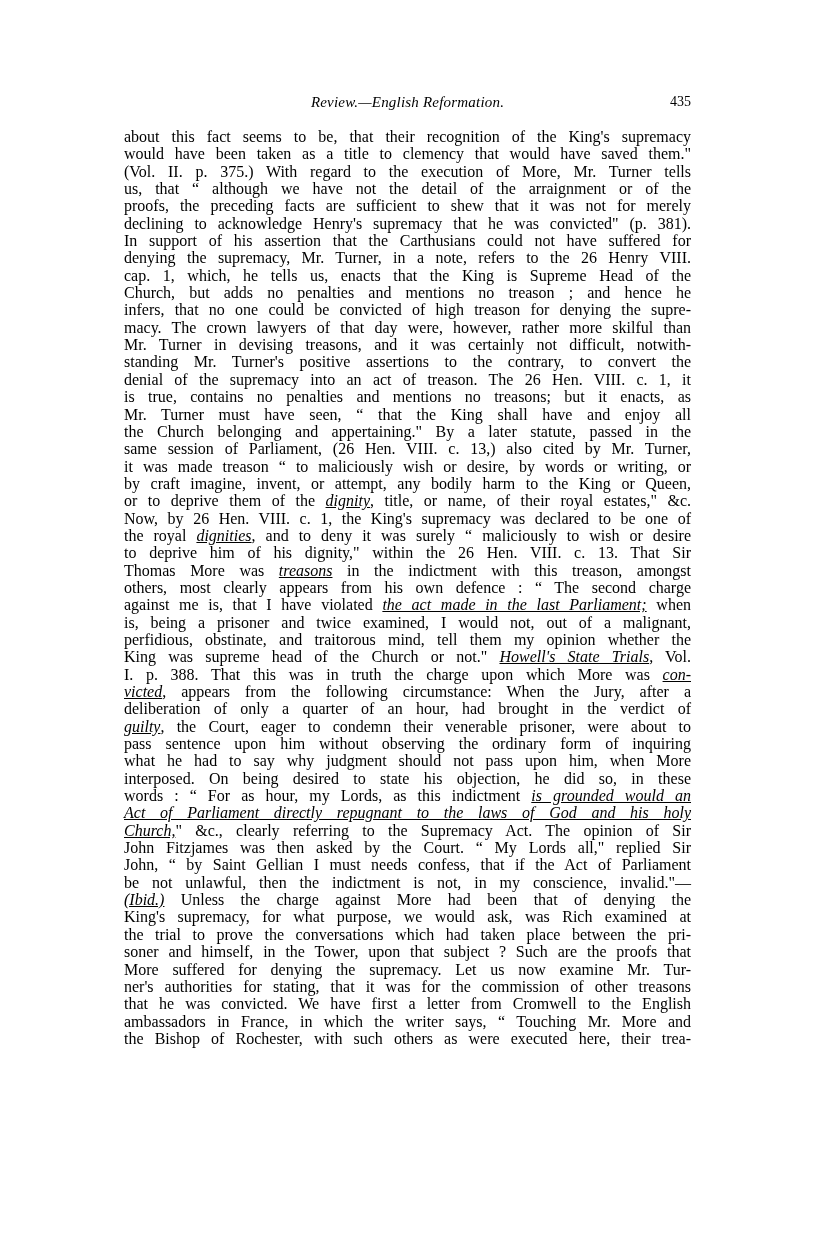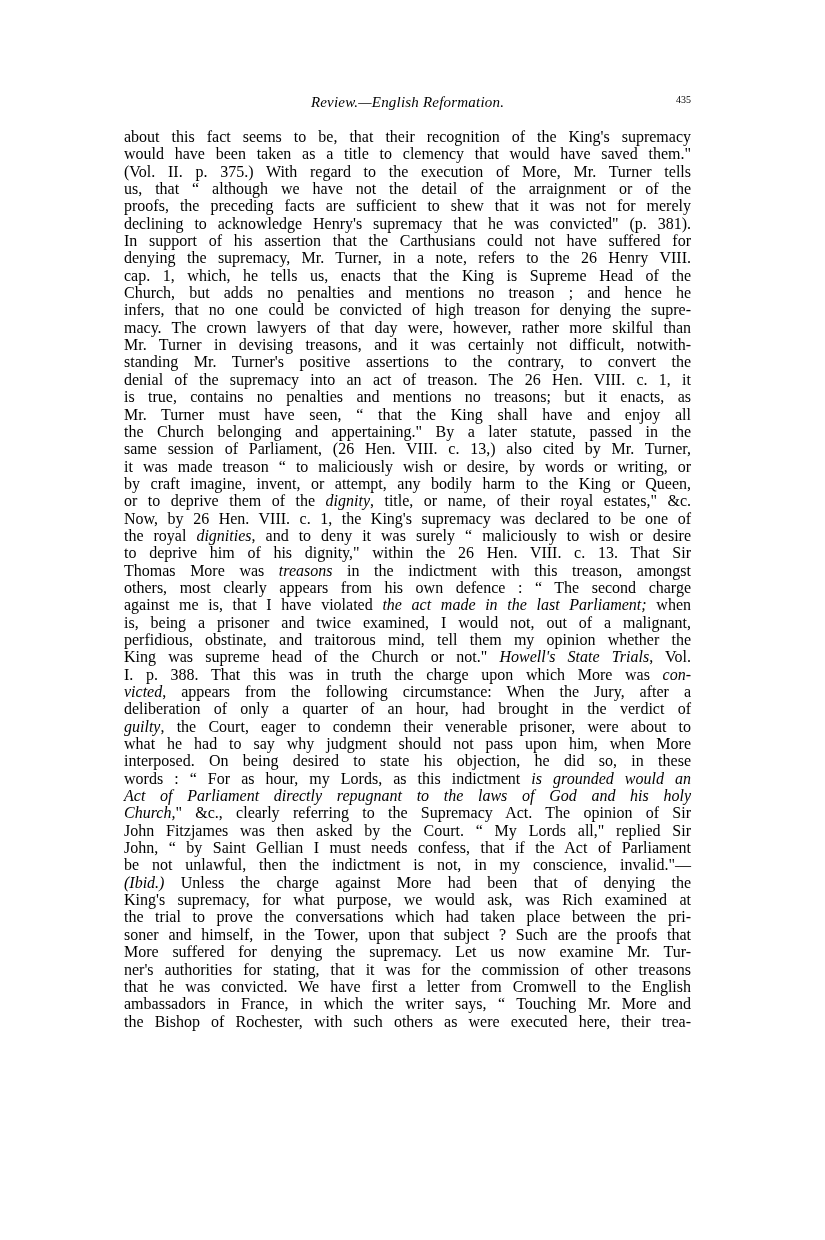--- a/index.html
+++ b/index.html
@@ -10,33 +10,33 @@
     color: #000000;
   }
   .running-head {
     position: relative; height: 24px; font-size: 15px;
   }
   .running-title {
     position: absolute; left: 0; right: 0; text-align: center;
     font-style: italic; letter-spacing: 0.2px; top: 2px;
   }
   .page-number {
-    position: absolute; right: 0; top: 2px; font-size: 10px;
+    position: absolute; right: 0; top: 2px; font-size: 14px;
   }
   .body-text {
     margin-top: 12px;
     font-size: 16px;
     line-height: 17.35px;
   }
   .line {
     display: block; white-space: nowrap;
     text-align: justify; text-align-last: justify;
     height: 17.35px; overflow: visible;
   }
-  .it { font-style: italic; }
+  .it { font-style: italic; text-decoration: underline; }
 </style>
 </head>
 <body>
 
 <div class="page">
   <div class="running-head">
     <span class="running-title">Review.—English Reformation.</span>
     <span class="page-number">435</span>
   </div>
   <div class="body-text" id="body-text">
@@ -68,20 +68,21 @@
       <span class="line"><span>Thomas More was </span><span class="it">treasons</span><span> in the indictment with this treason, amongst</span></span>
       <span class="line"><span>others, most clearly appears from his own defence : “ The second charge</span></span>
       <span class="line"><span>against me is, that I have violated </span><span class="it">the act made in the last Parliament;</span><span> when</span></span>
       <span class="line"><span>is, being a prisoner and twice examined, I would not, out of a malignant,</span></span>
       <span class="line"><span>perfidious, obstinate, and traitorous mind, tell them my opinion whether the</span></span>
       <span class="line"><span>King was supreme head of the Church or not."  </span><span class="it">Howell's State Trials</span><span>, Vol.</span></span>
       <span class="line"><span>I. p. 388.  That this was in truth the charge upon which More was </span><span class="it">con-</span></span>
       <span class="line"><span class="it">victed</span><span>, appears from the following circumstance: When the Jury, after a</span></span>
       <span class="line"><span>deliberation of only a quarter of an hour, had brought in the verdict of</span></span>
       <span class="line"><span class="it">guilty</span><span>, the Court, eager to condemn their venerable prisoner, were about to</span></span>
+      <span class="line"><span>pass sentence upon him without observing the ordinary form of inquiring</span></span>
       <span class="line"><span>what he had to say why judgment should not pass upon him, when More</span></span>
       <span class="line"><span>interposed.  On being desired to state his objection, he did so, in these</span></span>
       <span class="line"><span>words : “ For as hour, my Lords, as this indictment </span><span class="it">is grounded would an</span></span>
       <span class="line"><span class="it">Act of Parliament directly repugnant to the laws of God and his holy</span></span>
       <span class="line"><span class="it">Church,</span><span>" &amp;c., clearly referring to the Supremacy Act.  The opinion of Sir</span></span>
       <span class="line"><span>John Fitzjames was then asked by the Court.  “ My Lords all," replied Sir</span></span>
       <span class="line"><span>John, “ by Saint Gellian I must needs confess, that if the Act of Parliament</span></span>
       <span class="line"><span>be not unlawful, then the indictment is not, in my conscience, invalid."—</span></span>
       <span class="line"><span class="it">(Ibid.)</span><span>  Unless the charge against More had been that of denying the</span></span>
       <span class="line"><span>King's supremacy, for what purpose, we would ask, was Rich examined at</span></span>

